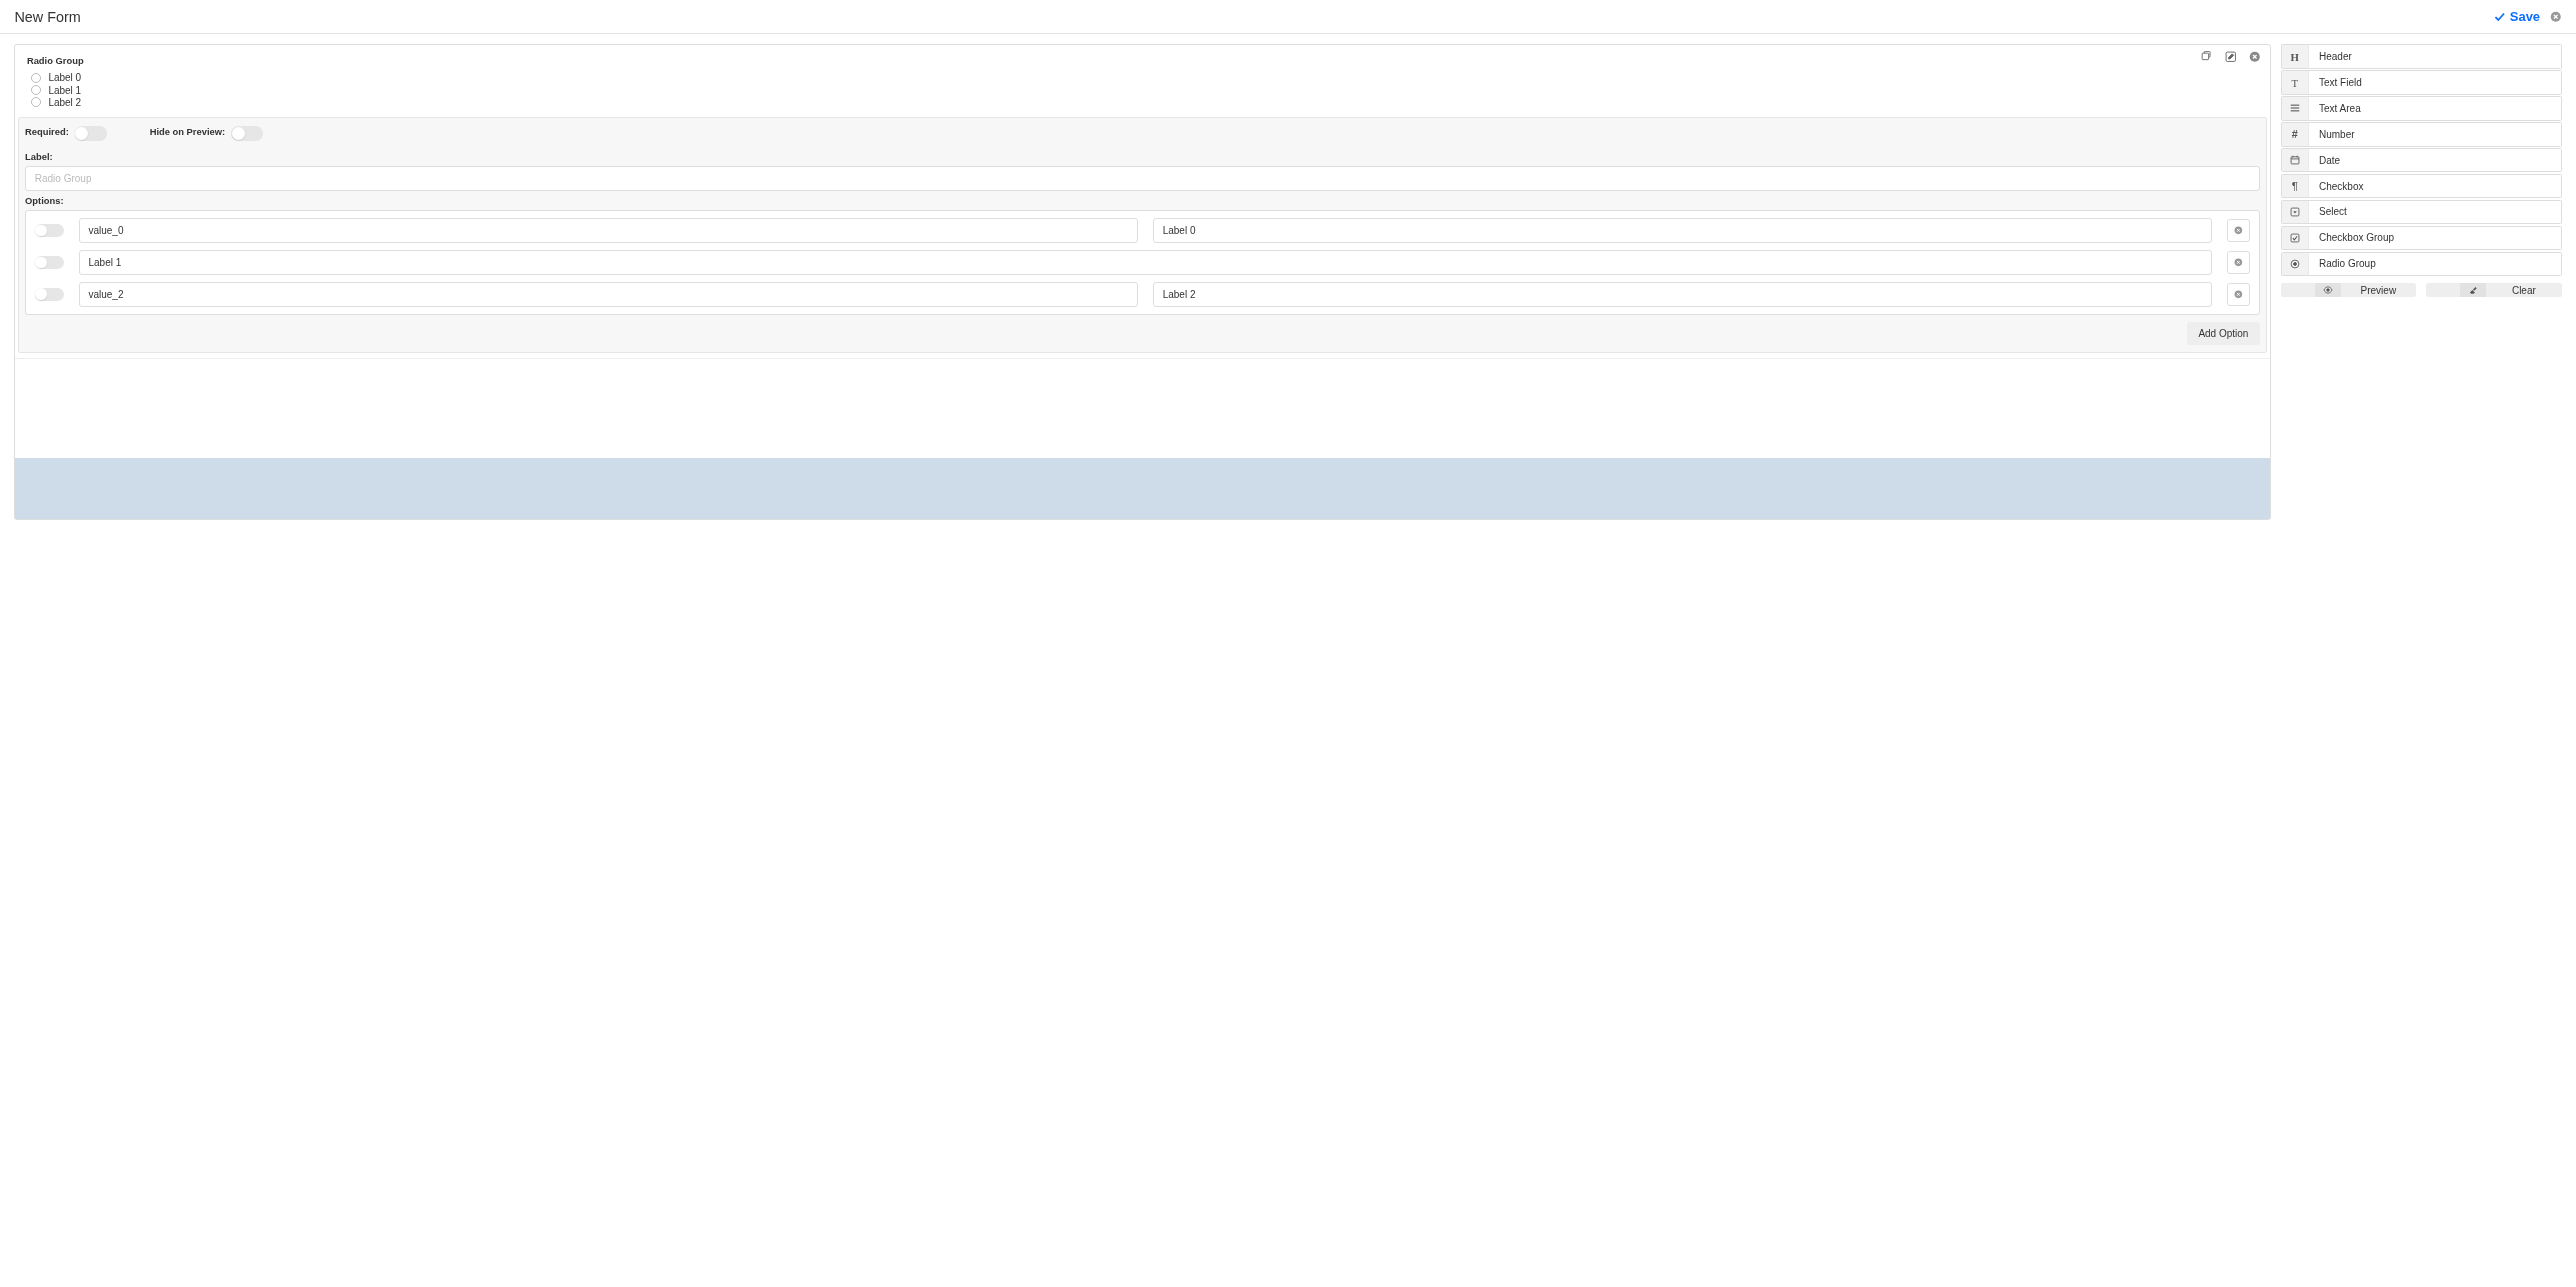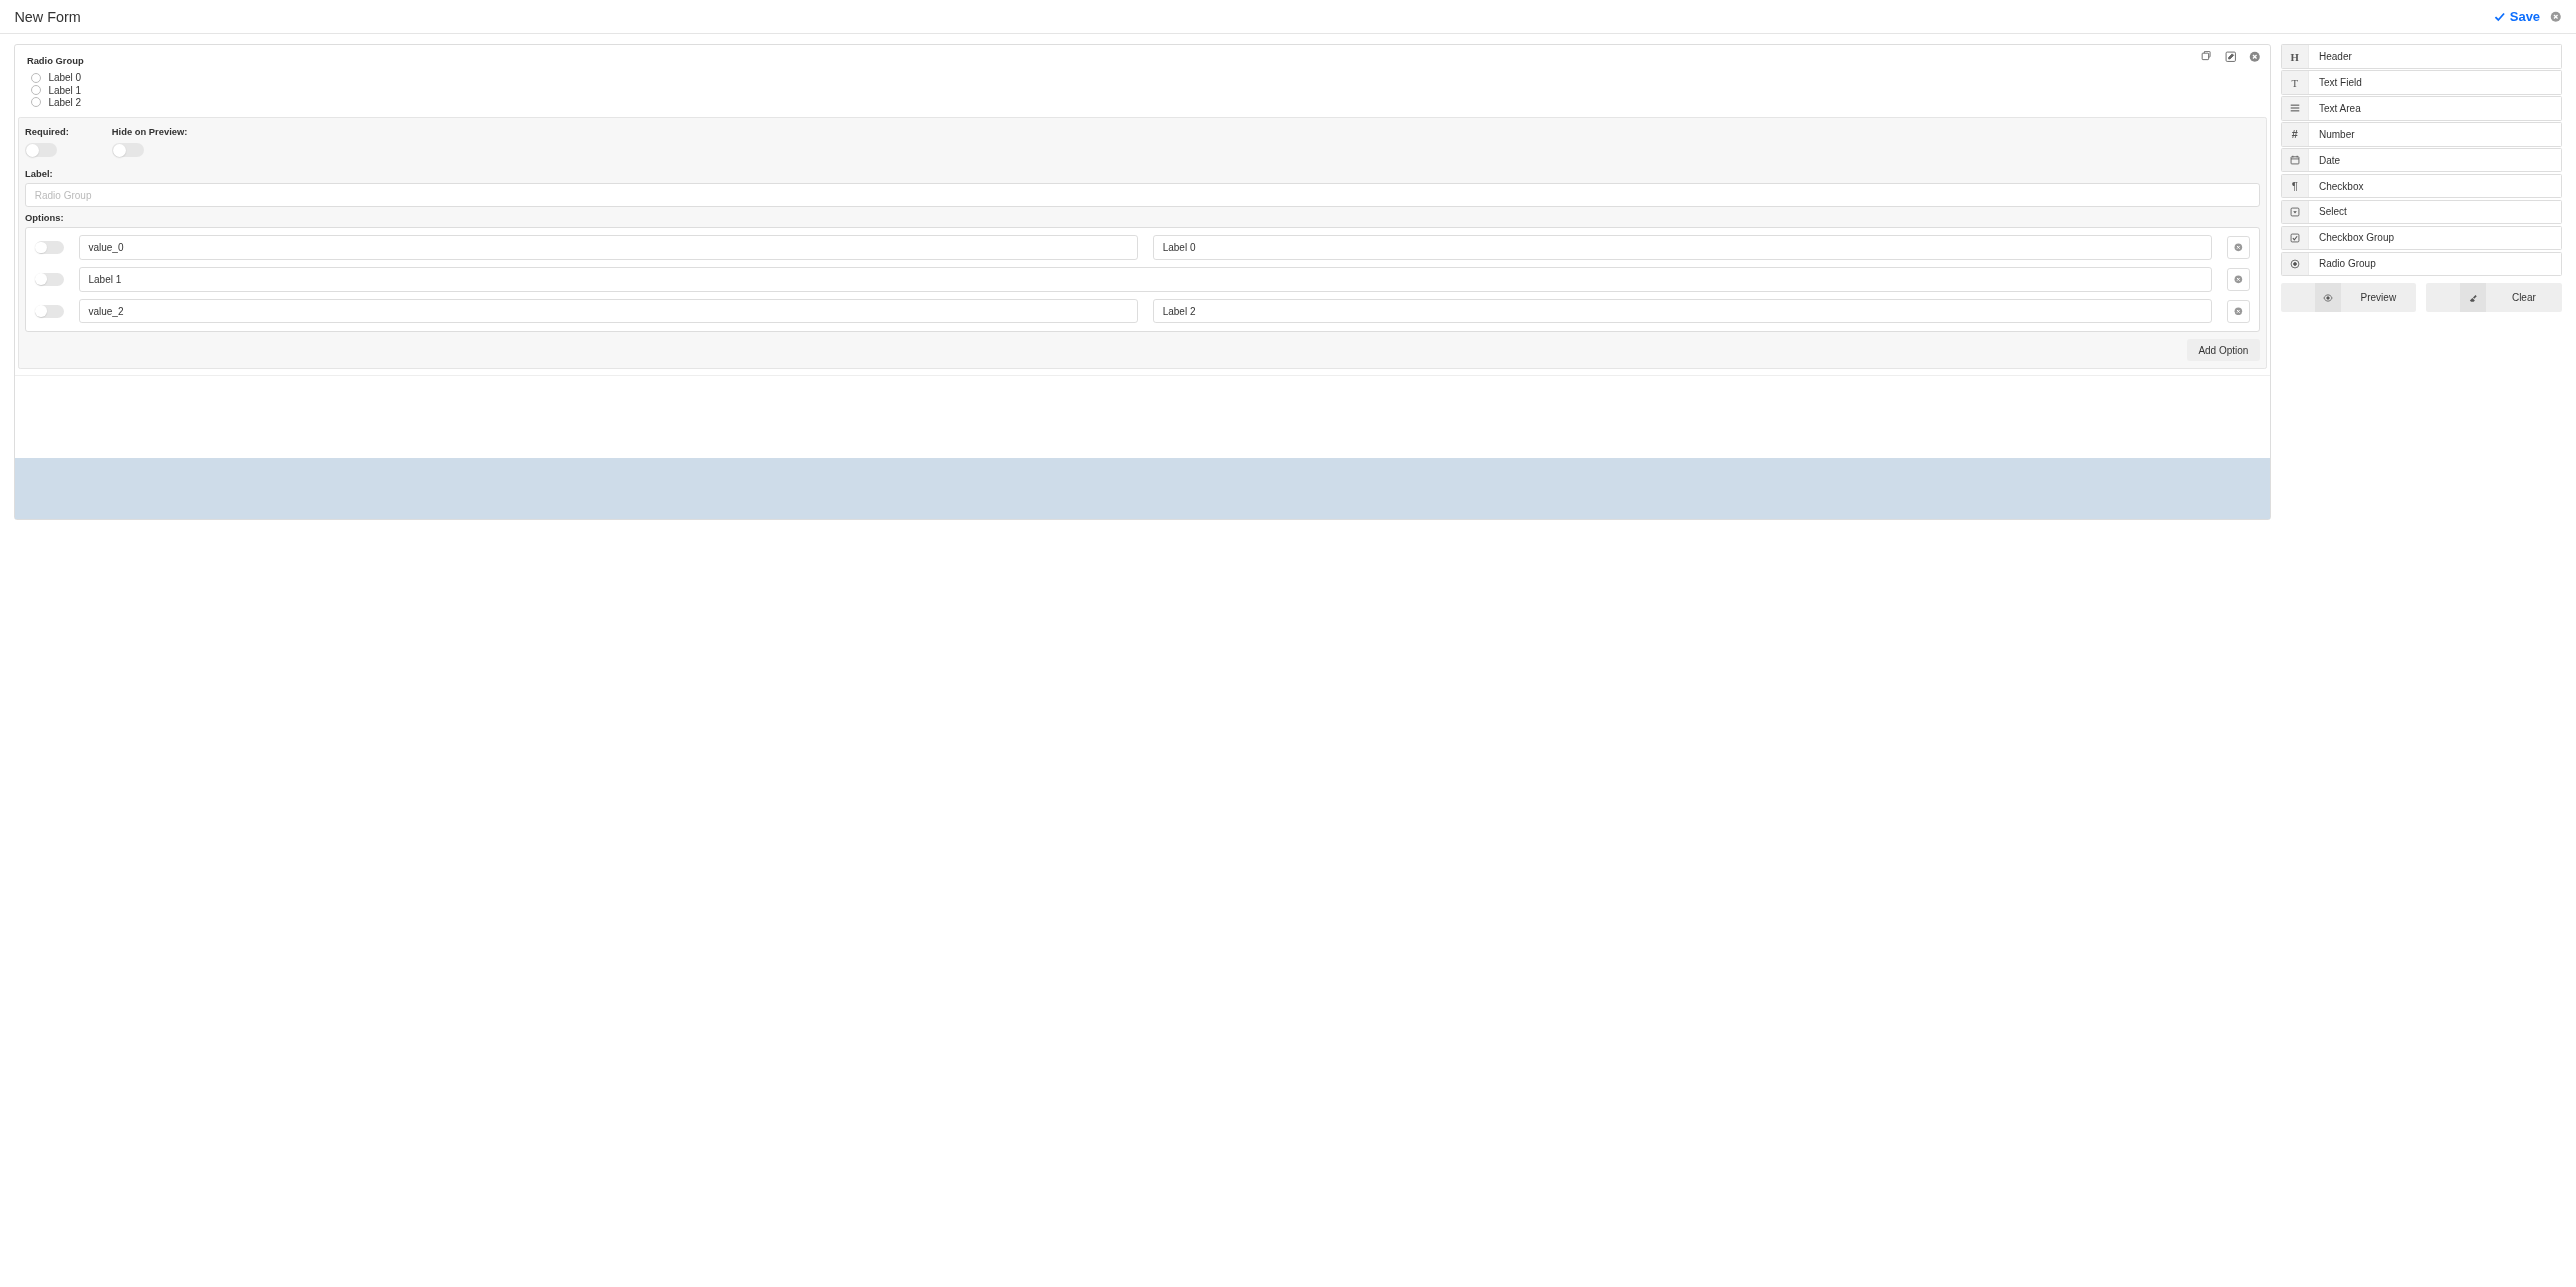--- a/index.html
+++ b/index.html
@@ -111,21 +111,21 @@
     border-radius: 2.2px;
     padding: 5.8px 5.8px 7.2px 5.8px;
   }
   .editor-row {
     display: flex;
     gap: 43px;
     padding: 2.9px 0 5.8px 0;
   }
   .editor-col {
     display: flex;
-    flex-direction: column;
+    flex-direction: row;
     gap: 5.8px;
   }
   .editor-label {
     font-weight: 700;
     font-size: 9.4px;
   }
   .toggle {
     width: 32px; height: 14.4px;
     background: #e6e6e6;
     border-radius: 7.2px;
@@ -241,21 +241,21 @@
     display: flex;
     gap: 10px;
     margin-top: 5.8px;
   }
   .action-btn {
     flex: 1;
     display: flex;
     align-items: stretch;
     background: #eee;
     border-radius: 2.2px;
-    height: 29px;
+    height: 14px;
     cursor: pointer;
     border: none;
     padding-left: 34px;
   }
   .action-btn-icon {
     width: 26px;
     background: #e2e2e2;
     display: flex; align-items: center; justify-content: center;
     color: #555;
   }

